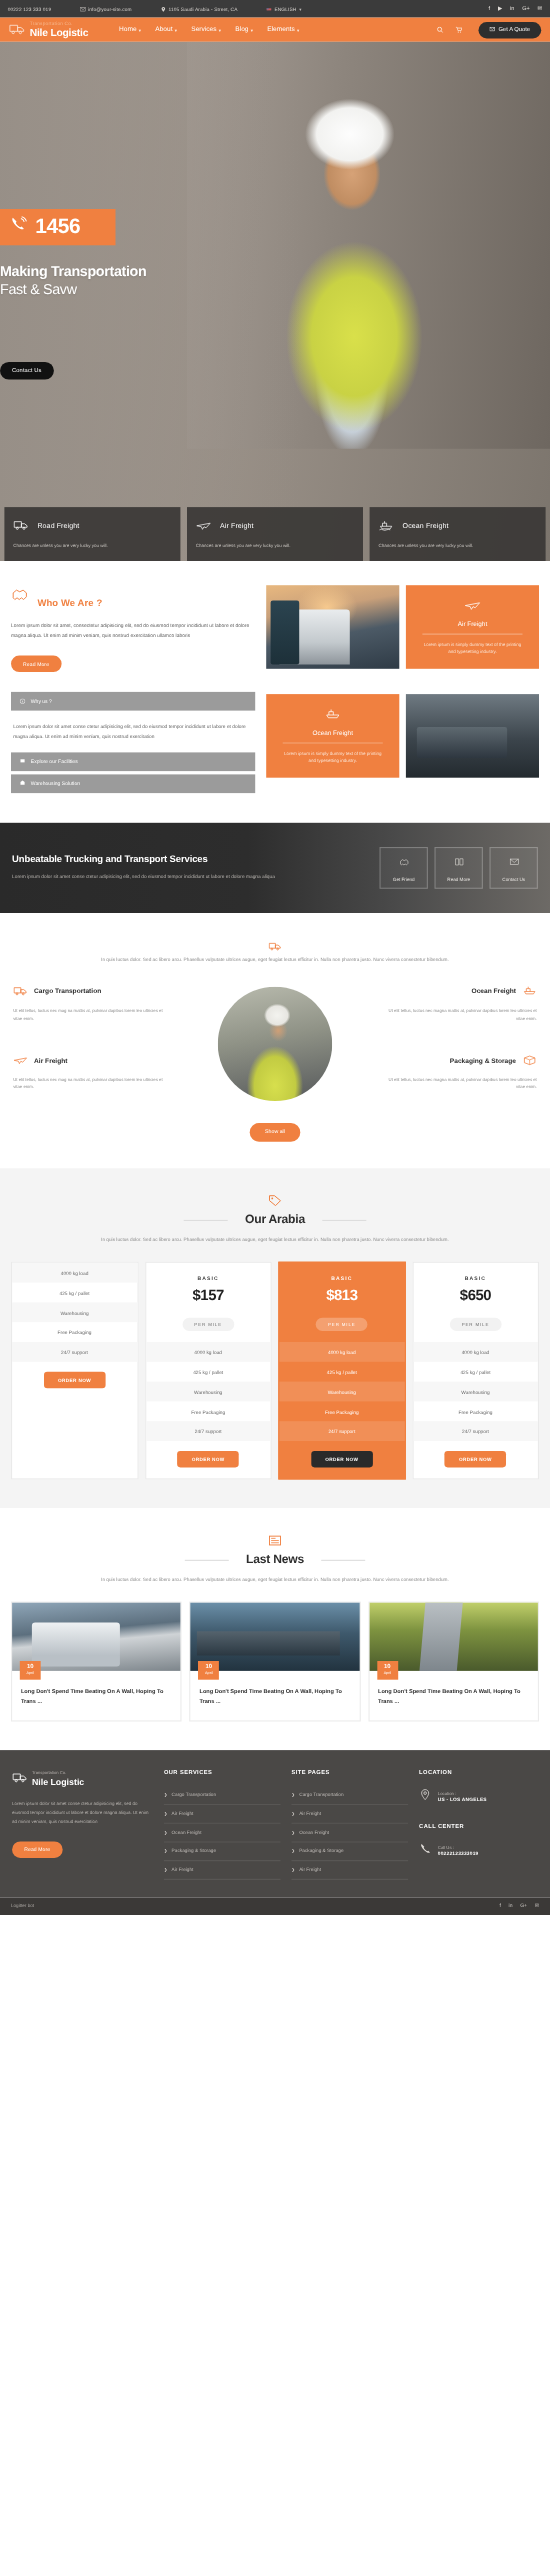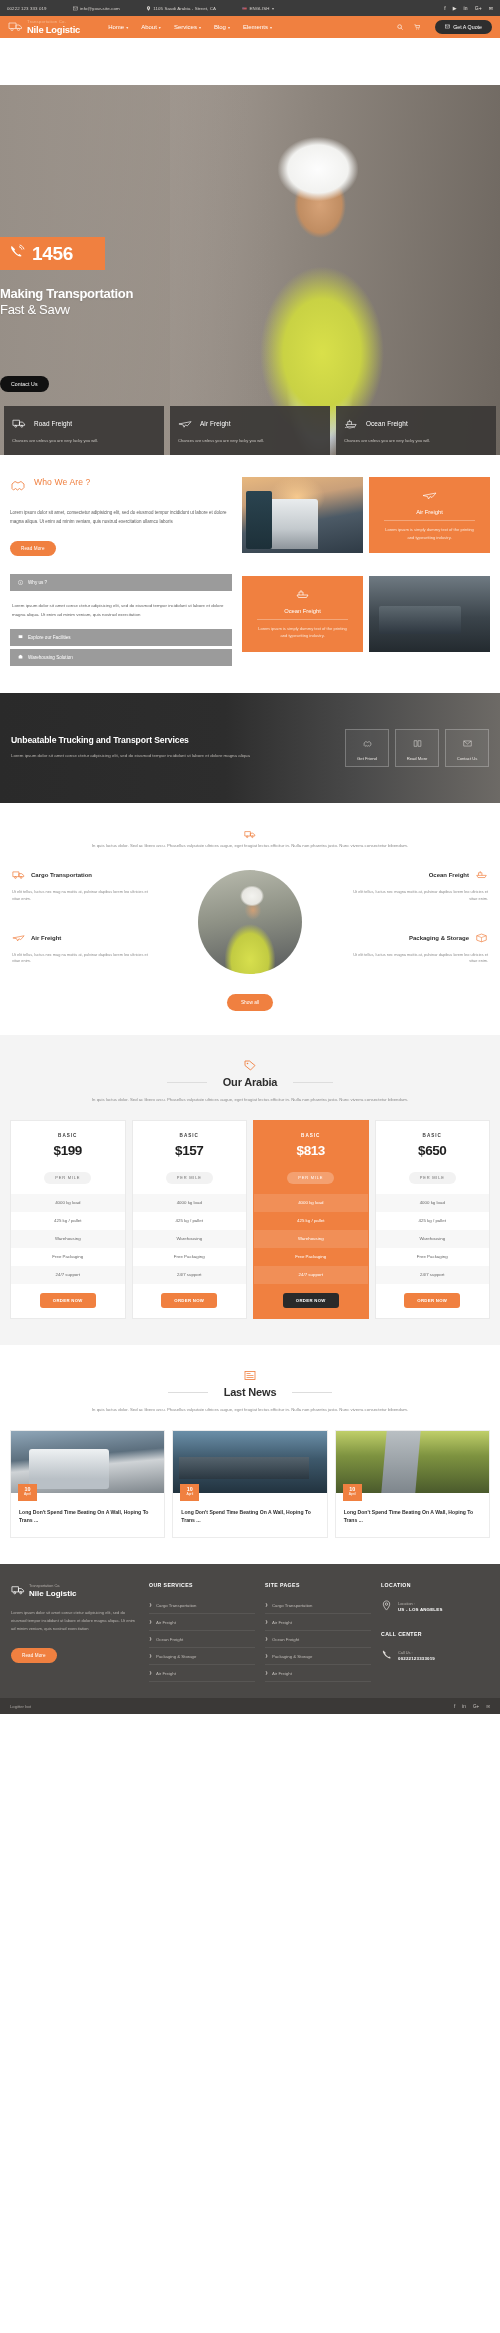--- a/index.html
+++ b/index.html
@@ -58,23 +58,22 @@
   .nav-tool svg { width: 6px; height: 6px; display: block; }
   .quote-btn {
     background: #2e2e2e; color: #fff; border-radius: 20px;
     font-size: 5.3px; padding: 4px 10px; display: flex; align-items: center; gap: 3px;
     margin-left: 4px; white-space: nowrap;
   }
   .quote-btn svg { width: 5px; height: 5px; }
 
   
   .hero {
-    position: relative; height: 370px; overflow: hidden;
+    position: relative; height: 472px; overflow: hidden;
     background: linear-gradient(100deg,#a9a098 0%, #9a9188 45%, #7c756d 100%);
-    margin-top: 47px;
   }
   .hero-photo {
     position: absolute; right: 0; top: 0; width: 330px; height: 370px;
     background:
       radial-gradient(ellipse 58px 46px at 148px 84px, #fdfdfd 0%, #f2f2f0 52%, rgba(242,242,240,0) 70%),
       radial-gradient(ellipse 36px 46px at 150px 120px, #d6a277 0%, #c08d62 60%, rgba(192,141,98,0) 72%),
       radial-gradient(ellipse 86px 120px at 152px 268px, #d9e04a 0%, #c9d244 45%, rgba(201,210,68,0) 72%),
       radial-gradient(ellipse 48px 110px at 150px 300px, #dfe7ef 0%, #c6cfd8 50%, rgba(198,207,216,0) 70%),
       linear-gradient(95deg, #a59c94 0%, #8d857d 40%, #6e6760 100%);
   }
@@ -113,21 +112,21 @@
   .fr-head svg { width: 14px; height: 11px; }
   .fr-title { font-size: 6.4px; color: #fff; letter-spacing: .1px; }
   .fr-desc { font-size: 4.1px; color: #c9c5c0; line-height: 1.5; }
 
   
   .who {
     position: relative; padding: 22px 10px 24px 10px; background: #fff;
     display: flex; gap: 10px;
   }
   .who-left { width: 222px; }
-  .who-head { display: flex; align-items: flex-start; gap: 8px; margin-bottom: 12px; }
+  .who-head { display: flex; align-items: flex-end; gap: 8px; margin-bottom: 12px; font-weight: bold; }
   .who-head svg { width: 16px; height: 16px; }
   .who-head .t { font-size: 8.6px; color: #f08040; letter-spacing: .1px; }
   .who-p { font-size: 4.5px; color: #5a5a5a; line-height: 1.9; margin-bottom: 10px; }
   .readmore {
     display: inline-block; background: #f08040; color: #fff;
     font-size: 4.6px; padding: 5px 11px; border-radius: 20px; letter-spacing: .1px;
   }
   .acc { margin-top: 18px; }
   .acc-row {
     background: #9b9b9b; color: #fff; font-size: 4.6px;
@@ -167,21 +166,21 @@
     background:
       linear-gradient(180deg,#6f7a82 0%, #3b444b 55%, #232a2f 100%);
   }
   .wr-ship:after {
     content:""; position:absolute; left:10px; top:30px; width:82px; height:28px;
     background: linear-gradient(180deg,#5e6970 0%,#2e3740 100%); border-radius:2px;
   }
 
   
   .banner {
-    position: relative; height: 110px; overflow: hidden;
+    position: relative; height: 82px; overflow: hidden;
     background: linear-gradient(90deg,#2a2a2a 0%,#2d2d2d 45%,#4a4a4a 72%,#6d6a66 100%);
     display: flex; align-items: center; padding: 0 11px;
   }
   .banner-left { width: 250px; }
   .banner-title { font-size: 8.6px; color: #fff; font-weight: bold; margin-bottom: 7px; letter-spacing: -.1px; }
   .banner-p { font-size: 4.4px; color: #b9b5b0; line-height: 1.85; }
   .banner-right { margin-left: auto; display: flex; gap: 6px; }
   .bn-box {
     width: 44px; height: 38px; border: 1px solid rgba(255,255,255,.25);
     display: flex; flex-direction: column; align-items: center; justify-content: center; gap: 4px;
@@ -637,25 +636,20 @@
       <div class="sec-ico"><svg viewBox="0 0 24 22">
             <path d="M2 2h9l11 9-9 9L2 11z" fill="none" stroke="#f08040" stroke-width="1.8"></path>
             <circle cx="7" cy="7" r="1.6" fill="#f08040"></circle>
           </svg></div>
       <div><span class="sec-title">Our Arabia</span></div>
       <div class="sec-sub">In quis luctus dolor. Sed ac libero arcu. Phasellus vulputate ultrices augue, eget feugiat lectus efficitur in. Nulla non pharetra justo. Nunc viverra consectetur bibendum.</div>
     </div>
 
     <div class="price-grid">
       <div class="price-card">
-        <div class="pc-top">
-          <div class="pc-plan">BASIC</div>
-          <div class="pc-amount">$199</div>
-          <span class="pc-per">PER MILE</span>
-        </div>
         <div class="pc-feat alt">4000 kg load</div>
         <div class="pc-feat">425 kg / pallet</div>
         <div class="pc-feat alt">Warehousing</div>
         <div class="pc-feat">Free Packaging</div>
         <div class="pc-feat alt">24/7 support</div>
         <span class="pc-btn">ORDER NOW</span>
       </div>
 
       <div class="price-card">
         <div class="pc-top">

